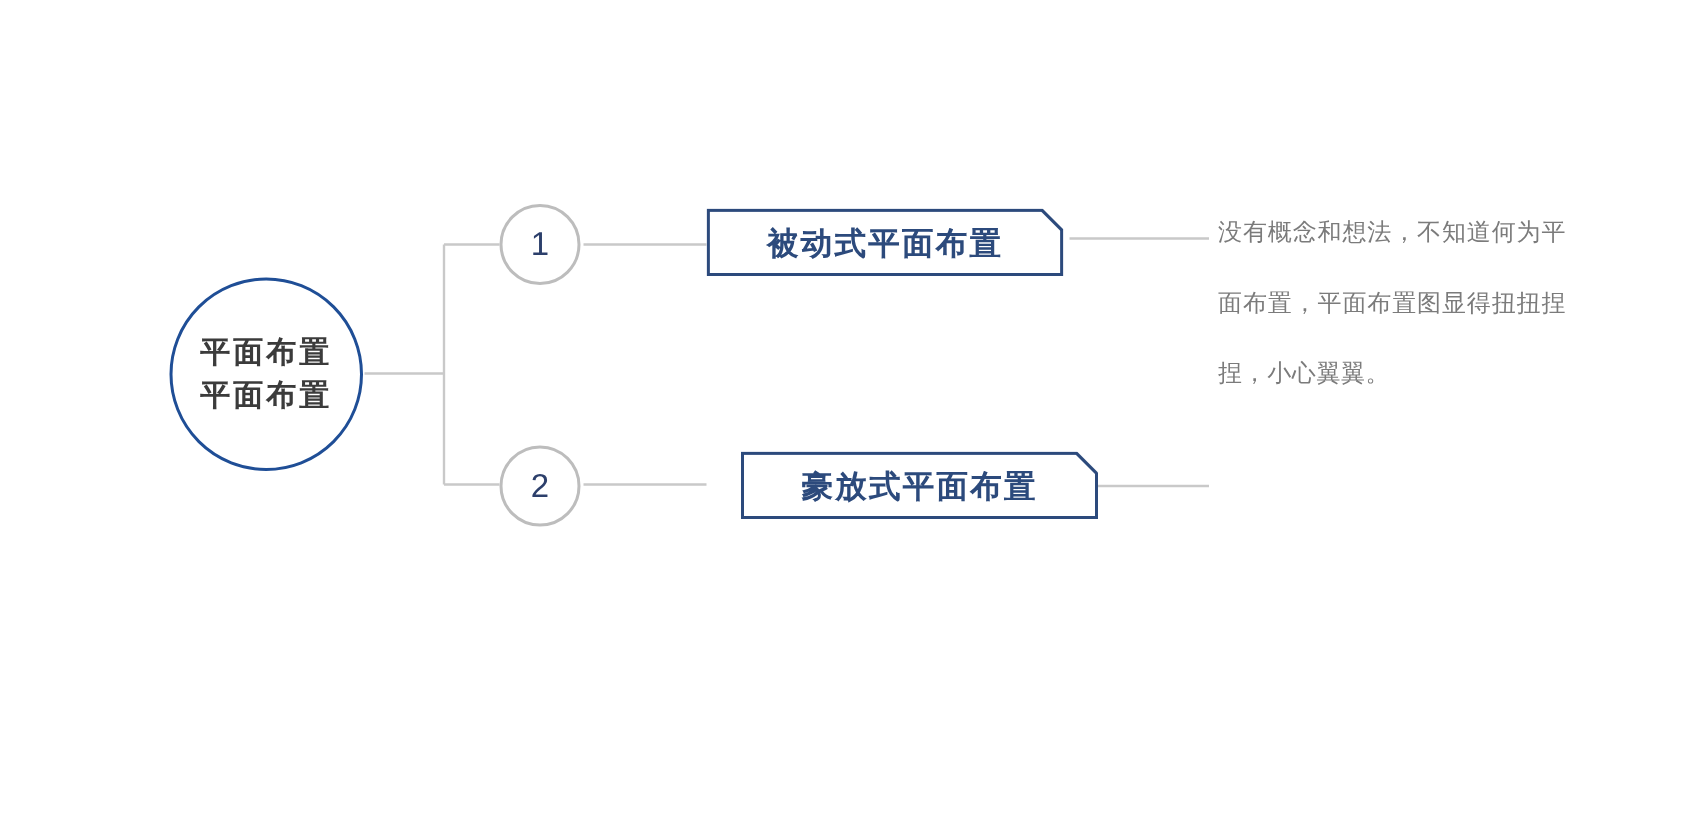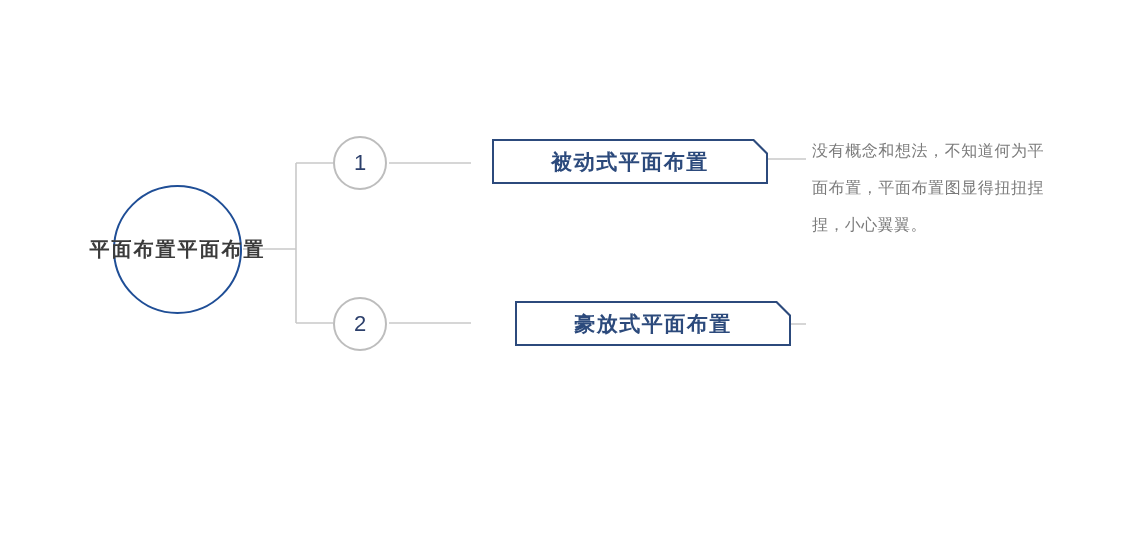--- a/index.html
+++ b/index.html
@@ -29,20 +29,21 @@
   .root-node {
     position: absolute;
     left: 113px;
     top: 185px;
     width: 129px;
     height: 129px;
     border: 2px solid #1f4e96;
     border-radius: 50%;
     box-sizing: border-box;
     display: flex;
+    flex-direction: column;
     align-items: center;
     justify-content: center;
     background: #ffffff;
   }
   .root-line {
     font-size: 20px;
     font-weight: bold;
     color: #3b3b3b;
     letter-spacing: 2px;
     line-height: 1.42;
@@ -67,31 +68,30 @@
     color: #2c3f6b;
     line-height: 1;
     font-family: "Liberation Sans", "DejaVu Sans", sans-serif;
   }
   #num-1 { left: 333px; top: 136px; }
   #num-2 { left: 333px; top: 297px; }
 
   
   .label-box {
     position: absolute;
-    width: 276px;
+    width: 238px;
     height: 45px;
     background: #ffffff;
     box-sizing: border-box;
     display: flex;
     align-items: center;
     justify-content: center;
     -webkit-clip-path: polygon(0 0, calc(100% - 14px) 0, 100% 14px, 100% 100%, 0 100%);
     clip-path: polygon(0 0, calc(100% - 14px) 0, 100% 14px, 100% 100%, 0 100%);
     background-image: linear-gradient(#2c4a7c, #2c4a7c);
-    margin-left: 21px;
   }
   .label-box-inner {
     position: absolute;
     left: 2px;
     top: 2px;
     right: 2px;
     bottom: 2px;
     background: #ffffff;
     -webkit-clip-path: polygon(0 0, calc(100% - 13px) 0, 100% 13px, 100% 100%, 0 100%);
     clip-path: polygon(0 0, calc(100% - 13px) 0, 100% 13px, 100% 100%, 0 100%);
@@ -109,21 +109,21 @@
   }
   #box-1 { left: 471px; top: 139px; }
   #box-2 { left: 494px; top: 301px; }
 
   
   .desc {
     position: absolute;
     width: 232px;
     font-size: 16px;
     color: #7b7b7b;
-    line-height: 37px;
+    line-height: 47px;
     text-align: justify;
     letter-spacing: 0.4px;
   }
   #desc-1 { left: 812px; top: 132px; }
   #desc-2 { left: 812px; top: 295px; }
 </style>
 </head>
 <body>
 
 <div id="stage">

